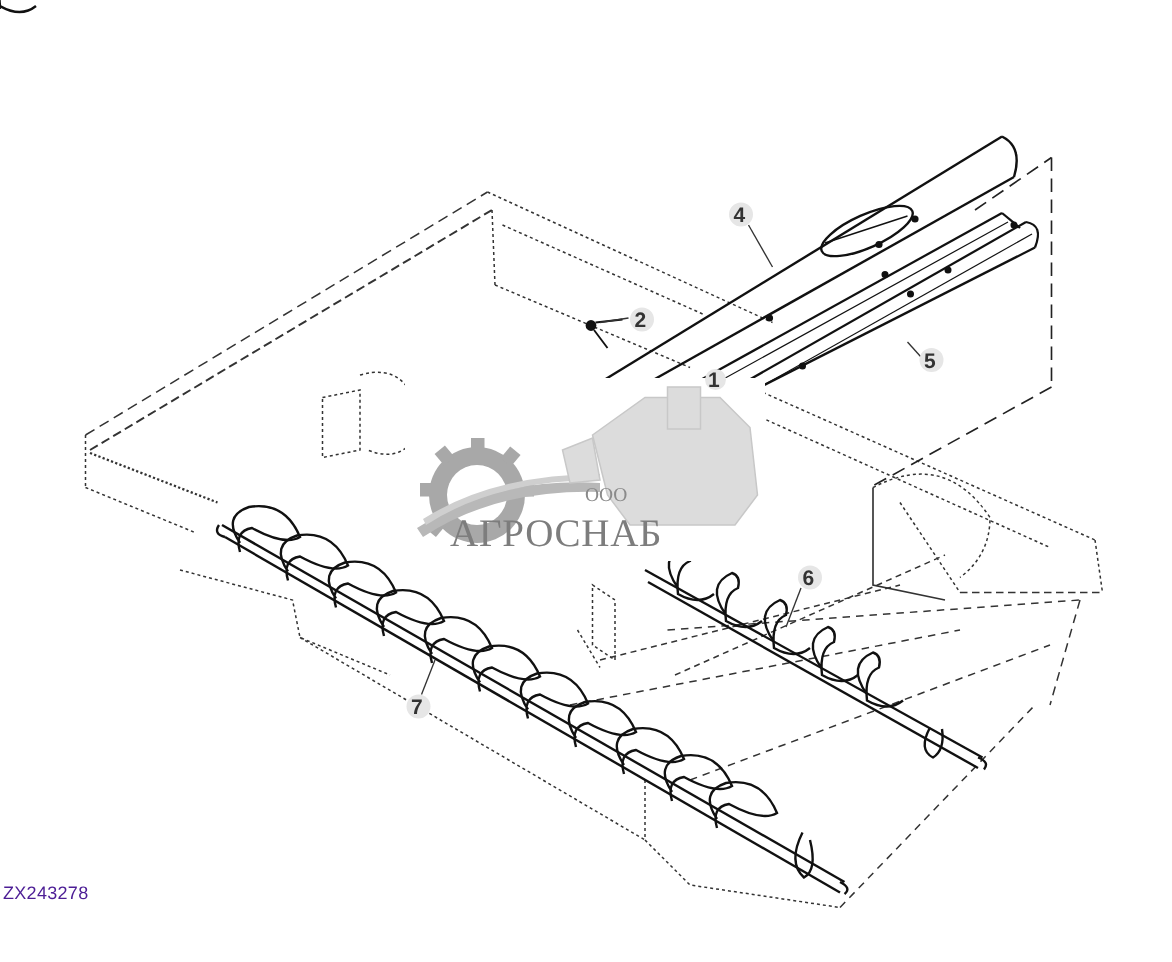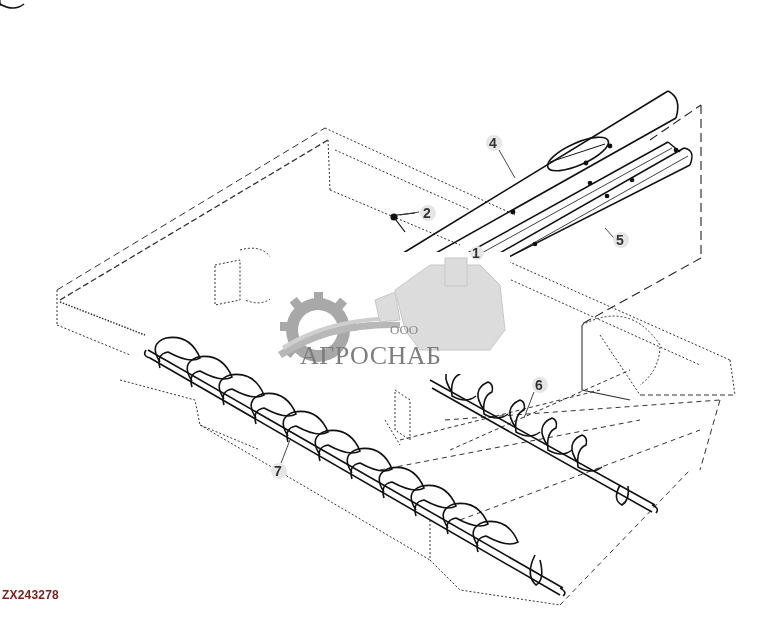--- a/index.html
+++ b/index.html
@@ -1,19 +1,19 @@
 <!DOCTYPE html>
 <html><head>
   <meta charset="utf-8">
   <style>
     html, body { margin:0; padding:0; background:#ffffff; }
     body { width:781px; height:641px; position:relative; overflow:hidden; font-family:"Liberation Sans", sans-serif; }
     #diagram { position:absolute; left:0; top:0; width:781px; height:641px; }
     .callout-text { font-family:"Liberation Sans", sans-serif; font-weight:bold; font-size:14px; fill:#333; }
-    .fig-id { position:absolute; left:2px; top:588px; font-family:"Liberation Sans", sans-serif; font-weight:bold; font-size:12px; color:#7f1d1d; letter-spacing:0.2px; }
+    .fig-id { position:absolute; left:2px; top:588px; font-family:"Liberation Sans", sans-serif; font-weight:normal; font-size:12px; color:#4c1d95; letter-spacing:0.2px; }
     .wm-ooo { font-family:"Liberation Serif", serif; font-size:13px; fill:#8a8a8a; }
     .wm-name { font-family:"Liberation Serif", serif; font-size:26px; fill:#7d7d7d; letter-spacing:0.5px; }
   </style>
 </head>
 <body>
 
 <svg id="diagram" viewBox="0 0 781 641" xmlns="http://www.w3.org/2000/svg">
 
   <g fill="none" stroke="#333" stroke-width="1">
 

